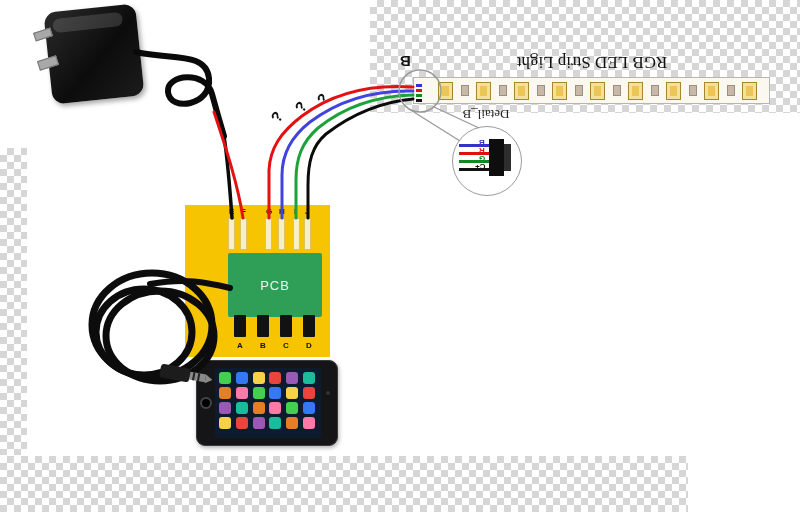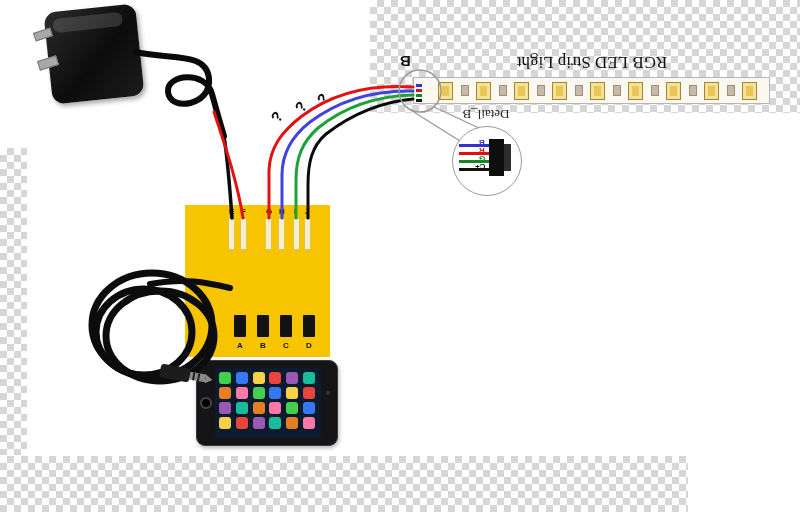--- a/index.html
+++ b/index.html
@@ -155,20 +155,23 @@
     <span class="pin-letter" style="left:81px">G</span>
     <span class="pin-letter" style="left:94px">H</span>
     <span class="pin-letter" style="left:109px">I</span>
     <span class="pin-letter" style="left:120px">J</span>
     <span class="pin-pad" style="left:43px"></span>
     <span class="pin-pad" style="left:55px"></span>
     <span class="pin-pad" style="left:80px"></span>
     <span class="pin-pad" style="left:93px"></span>
     <span class="pin-pad" style="left:108px"></span>
     <span class="pin-pad" style="left:119px"></span>
+    <div class="pcb-chip">
+      <span>PCB</span>
+    </div>
     <span class="leg" style="left:49px"></span>
     <span class="leg" style="left:72px"></span>
     <span class="leg" style="left:95px"></span>
     <span class="leg" style="left:118px"></span>
     <span class="leg-letter" style="left:52px">A</span>
     <span class="leg-letter" style="left:75px">B</span>
     <span class="leg-letter" style="left:98px">C</span>
     <span class="leg-letter" style="left:121px">D</span>
   </div>
 

